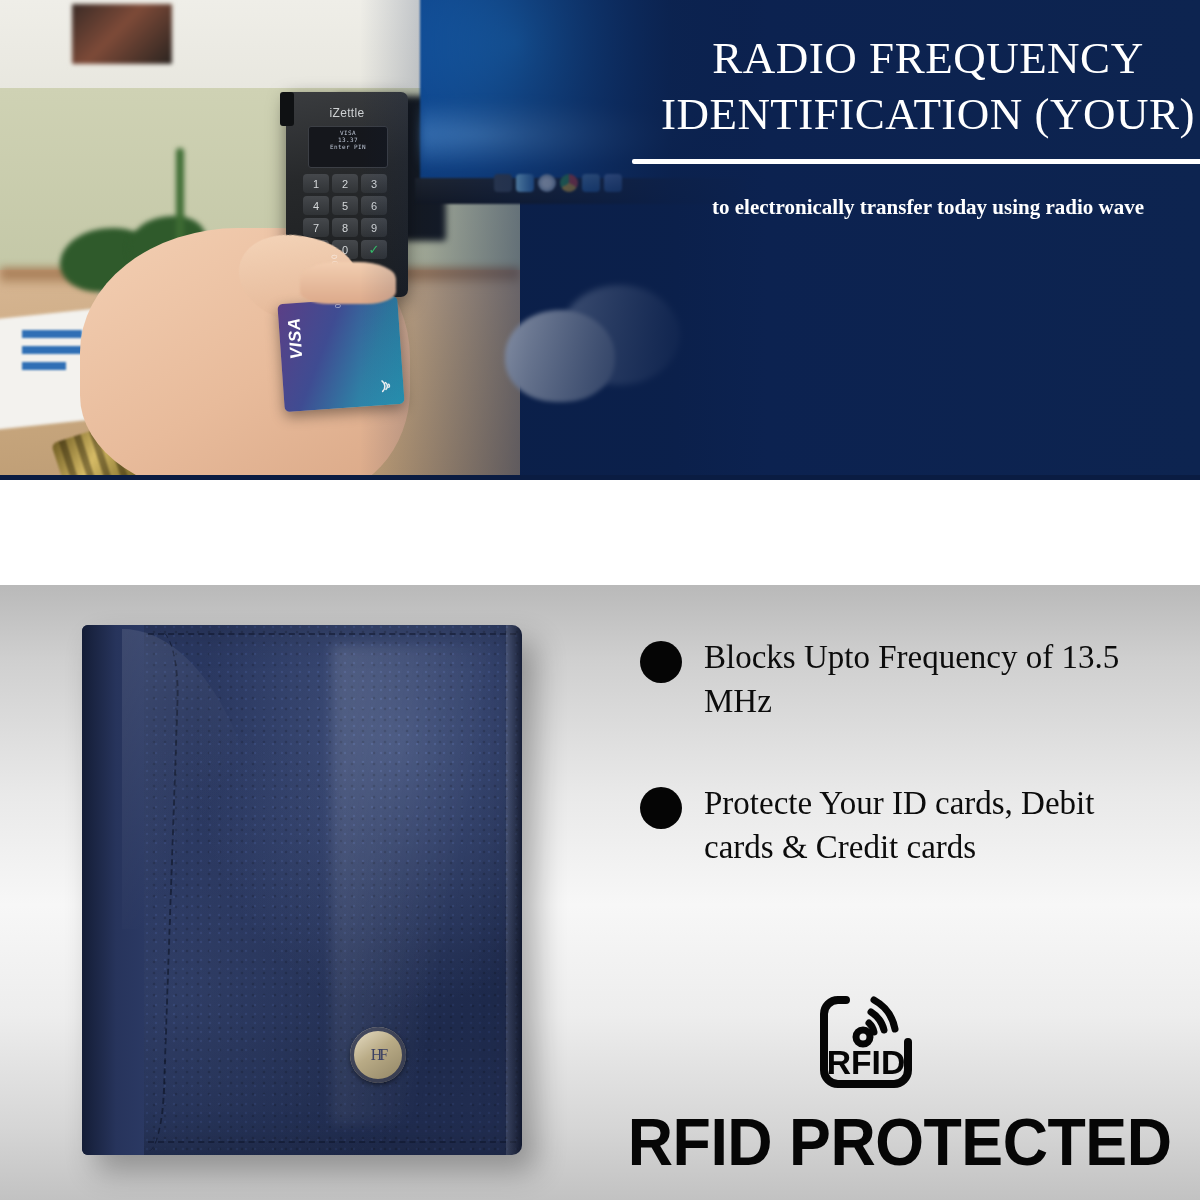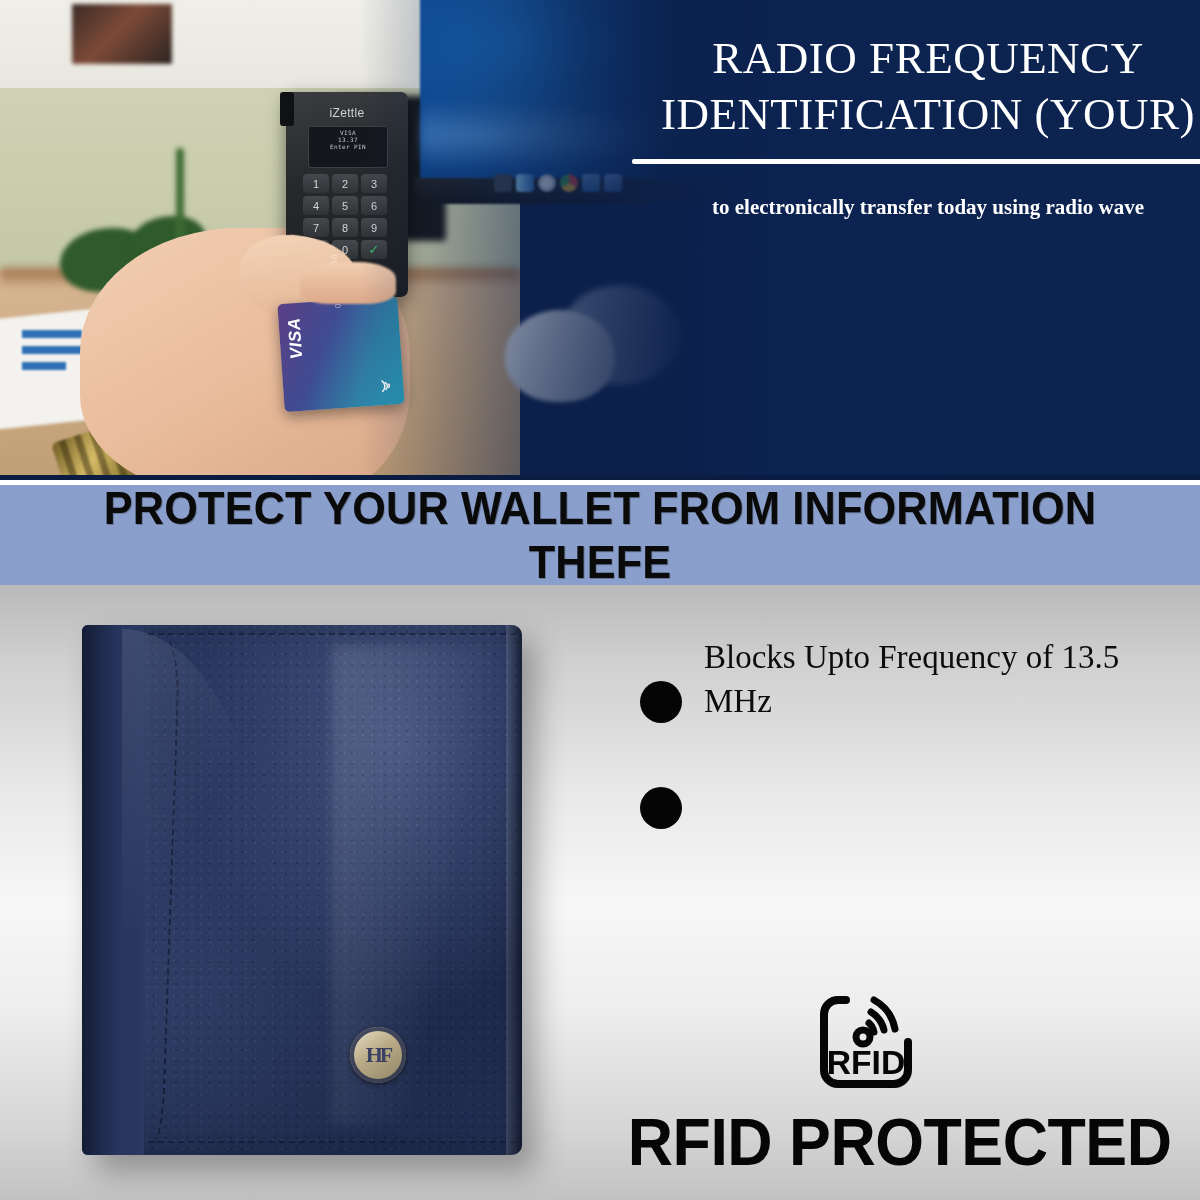--- a/index.html
+++ b/index.html
@@ -102,25 +102,25 @@
   .wallet-topstitch{position:absolute;left:66px;top:8px;width:368px;height:0;border-top:2px dashed rgba(12,18,38,.5);}
   .wallet-btmstitch{position:absolute;left:66px;bottom:12px;width:368px;height:0;border-top:2px dashed rgba(12,18,38,.5);}
   .wallet-rightedge{position:absolute;right:0;top:0;width:16px;height:530px;border-radius:0 10px 10px 0;
     background:linear-gradient(90deg,rgba(255,255,255,.12),rgba(8,12,26,.55));}
   .wallet-sheen{position:absolute;left:250px;top:20px;width:160px;height:480px;
     background:linear-gradient(100deg,rgba(255,255,255,.13),rgba(255,255,255,0) 70%);filter:blur(6px);}
   .emblem{position:absolute;left:268px;top:402px;width:56px;height:56px;border-radius:50%;
     background:linear-gradient(145deg,#efe6cf,#b9ab86 45%,#8d8162);
     box-shadow:0 2px 5px rgba(0,0,0,.45), inset 0 0 0 4px rgba(40,48,78,.85);
     display:flex;align-items:center;justify-content:center;}
-  .emblem span{font-family:"Liberation Serif",serif;font-weight:bold;font-size:22px;color:#3b4163;letter-spacing:-3px;}
+  .emblem span{font-family:"Liberation Serif",serif;font-weight:normal;font-size:16px;color:#3b4163;letter-spacing:-3px;}
 
   
   .bullets{position:absolute;left:640px;top:50px;width:530px;}
-  .bullet-row{display:flex;align-items:flex-end;margin-bottom:58px;}
+  .bullet-row{display:flex;align-items:flex-start;margin-bottom:58px;}
   .bullet-dot{flex:0 0 auto;width:42px;height:42px;border-radius:50%;background:#050505;margin-right:22px;margin-top:6px;}
   .bullet-text{font-family:"Liberation Serif",serif;font-size:33px;line-height:44px;color:#0c0c0c;}
 
   
   .rfid-badge{position:absolute;left:816px;top:992px;width:114px;height:100px;}
   .rfid-bottom{position:absolute;left:0;top:1104px;width:1200px;text-align:right;padding-right:30px;
     box-sizing:border-box;font-family:"Liberation Sans",sans-serif;font-weight:bold;font-size:66px;
     color:#060606;letter-spacing:-.5px;transform:scaleX(.95);transform-origin:right center;}
 </style>
 </head>
@@ -223,23 +223,20 @@
         <div>IDENTIFICATION (YOUR)</div>
       </div>
       <div class="hero-rule"></div>
       <div class="hero-sub">
         <div>to electronically transfer today using radio wave</div>
       </div>
     </div>
     <div class="hero-bottomline"></div>
   </div>
 
-  <div id="banner">
-    <div class="banner-text">PROTECT YOUR WALLET FROM INFORMATION THEFE</div>
-  </div>
 
   <div id="lower">
 
     <div class="wallet">
       <div class="grain"></div>
       <div class="wallet-spine"></div>
       <div class="wallet-seam"></div>
       <div class="wallet-flapcurve"></div>
       <div class="wallet-topstitch"></div>
       <div class="wallet-btmstitch"></div>
@@ -250,20 +247,21 @@
       </div>
     </div>
 
     <div class="bullets">
       <div class="bullet-row">
         <div class="bullet-dot"></div>
         <div class="bullet-text">Blocks Upto Frequency of 13.5 MHz</div>
       </div>
       <div class="bullet-row">
         <div class="bullet-dot"></div>
+        <div class="bullet-text">Protecte Your ID cards, Debit cards &amp; Credit cards</div>
       </div>
     </div>
   </div>
 
   <svg class="rfid-badge" viewBox="0 0 114 100">
     <path d="M30 8 H22 A14 14 0 0 0 8 22 V78 A14 14 0 0 0 22 92 H78 A14 14 0 0 0 92 78 V50" fill="none" stroke="#060606" stroke-width="8" stroke-linecap="round"></path>
     <circle cx="47" cy="45" r="7" fill="none" stroke="#060606" stroke-width="7"></circle>
     <path d="M58 40 A16 16 0 0 0 53 31" fill="none" stroke="#060606" stroke-width="7" stroke-linecap="round"></path>
     <path d="M68 38 A29 29 0 0 0 55 20" fill="none" stroke="#060606" stroke-width="7" stroke-linecap="round"></path>
     <path d="M79 37 A42 42 0 0 0 58 8" fill="none" stroke="#060606" stroke-width="7" stroke-linecap="round"></path>

